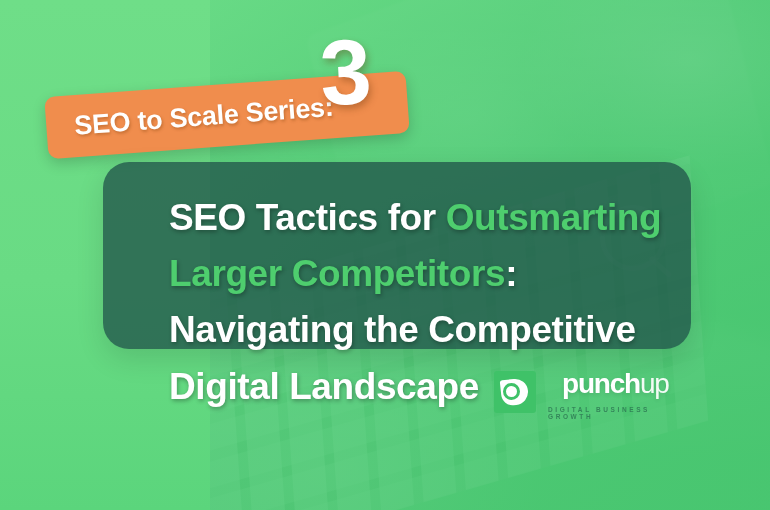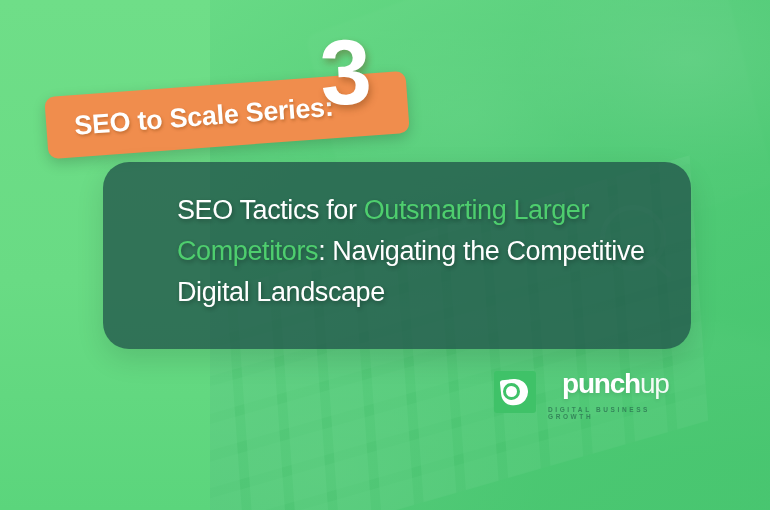--- a/index.html
+++ b/index.html
@@ -155,25 +155,25 @@
     left: 103px;
     top: 162px;
     width: 588px;
     height: 187px;
     background: rgba(30,78,72,0.74);
     border-radius: 26px;
     box-shadow: 0 10px 28px rgba(0,0,0,0.12);
   }
   .title {
     position: absolute;
-    left: 74px;
+    left: 66px;
     top: 28px;
     width: 510px;
-    font-size: 27px;
-    font-weight: normal;
+    font-size: 37px;
+    font-weight: bold;
     line-height: 1.52;
     color: #ffffff;
     letter-spacing: -0.4px;
     text-shadow: 1px 2px 4px rgba(0,0,0,0.30);
   }
   .title .accent { color: #4ECE6E; }
 
   
   .hashtag {
     position: absolute;

